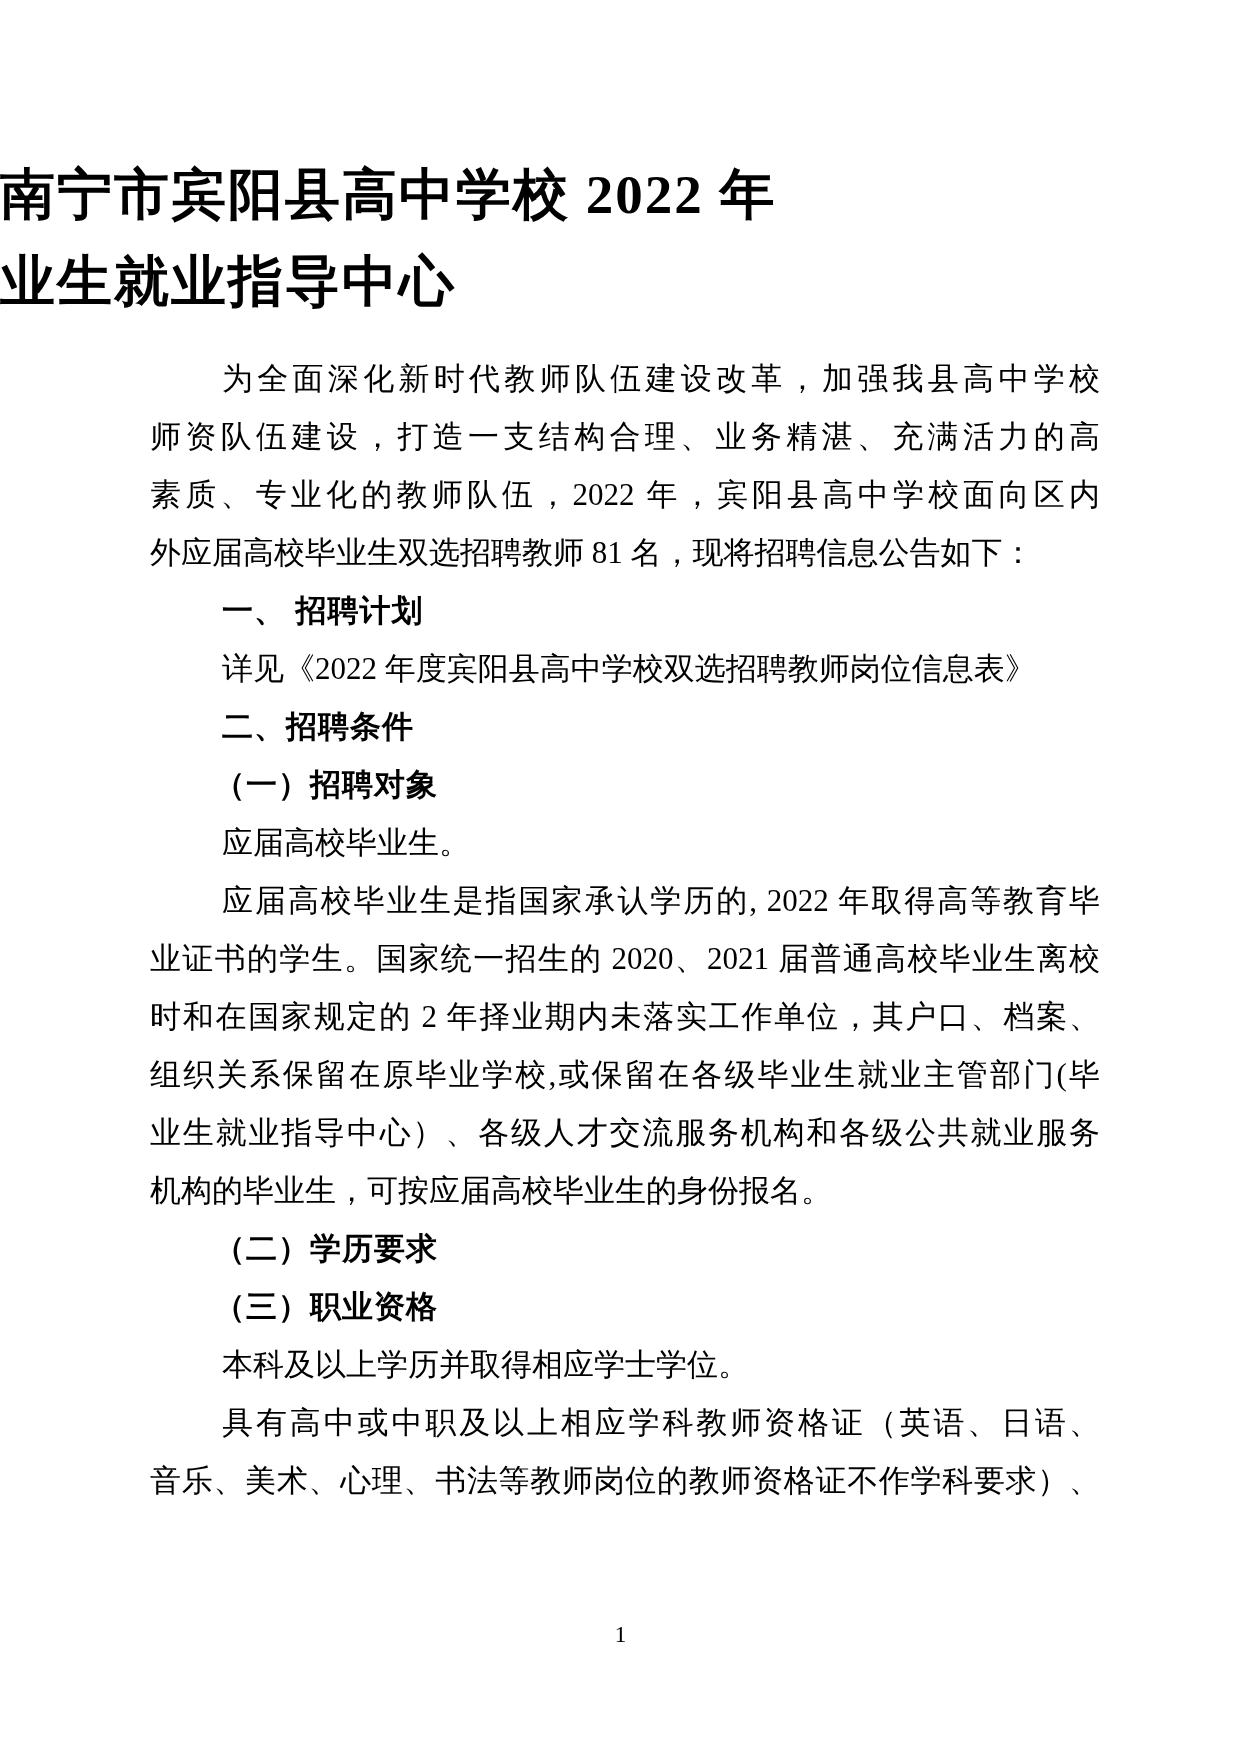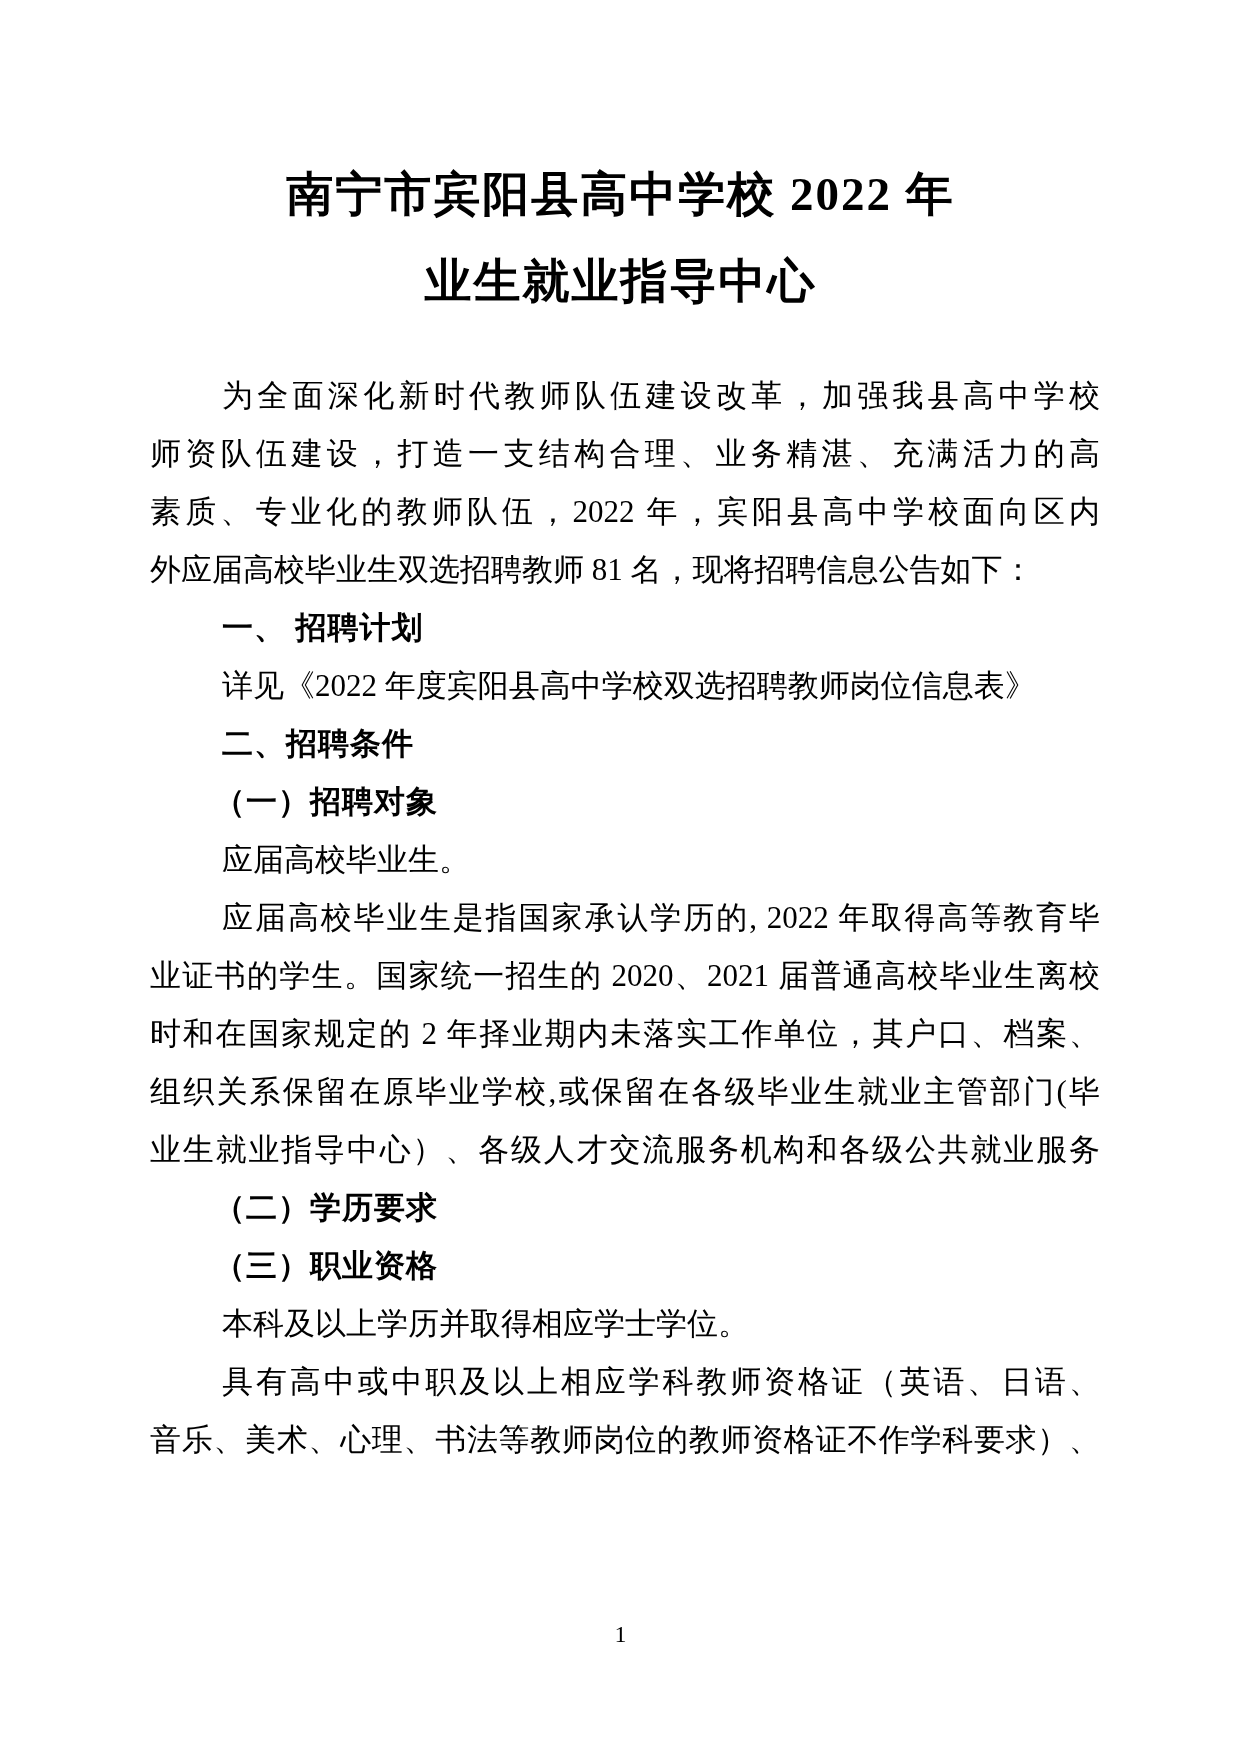--- a/index.html
+++ b/index.html
@@ -14,29 +14,29 @@
     background: #ffffff;
     overflow: hidden;
     font-family: "Liberation Serif", "DejaVu Serif", serif;
     color: #000000;
   }
   .title-block {
     position: absolute;
     top: 151px;
     left: 0;
     width: 1241px;
-    text-align: center;
-    font-size: 47px;
+    text-align: left;
+    font-size: 55px;
     font-weight: bold;
     line-height: 87px;
     letter-spacing: 2px;
   }
   .doc-body {
     position: absolute;
-    top: 367px;
+    top: 350px;
     left: 150px;
     width: 950px;
     font-size: 31px;
     line-height: 58px;
     text-align: justify;
   }
   .line {
     width: 950px;
     white-space: nowrap;
     text-align: justify;
@@ -93,20 +93,21 @@
       <div class="line h1">一、 招聘计划</div>
       <div class="line p-first-last">详见《2022 年度宾阳县高中学校双选招聘教师岗位信息表》</div>
       <div class="line h1">二、招聘条件</div>
       <div class="line h2">（一）招聘对象</div>
       <div class="line p-first-last">应届高校毕业生。</div>
       <div class="line p-first">应届高校毕业生是指国家承认学历的, 2022 年取得高等教育毕</div>
       <div class="line p-full">业证书的学生。国家统一招生的 2020、2021 届普通高校毕业生离校</div>
       <div class="line p-full">时和在国家规定的 2 年择业期内未落实工作单位，其户口、档案、</div>
       <div class="line p-full">组织关系保留在原毕业学校,或保留在各级毕业生就业主管部门(毕</div>
       <div class="line p-full">业生就业指导中心）、各级人才交流服务机构和各级公共就业服务</div>
+      <div class="line p-last">机构的毕业生，可按应届高校毕业生的身份报名。</div>
       <div class="line h2">（二）学历要求</div>
       <div class="line h2">（三）职业资格</div>
       <div class="line p-first-last">本科及以上学历并取得相应学士学位。</div>
       <div class="line p-first">具有高中或中职及以上相应学科教师资格证（英语、日语、</div>
       <div class="line p-full">音乐、美术、心理、书法等教师岗位的教师资格证不作学科要求）、</div>
     </div>
 
   <div class="page-number">1</div>
 
 </div>

